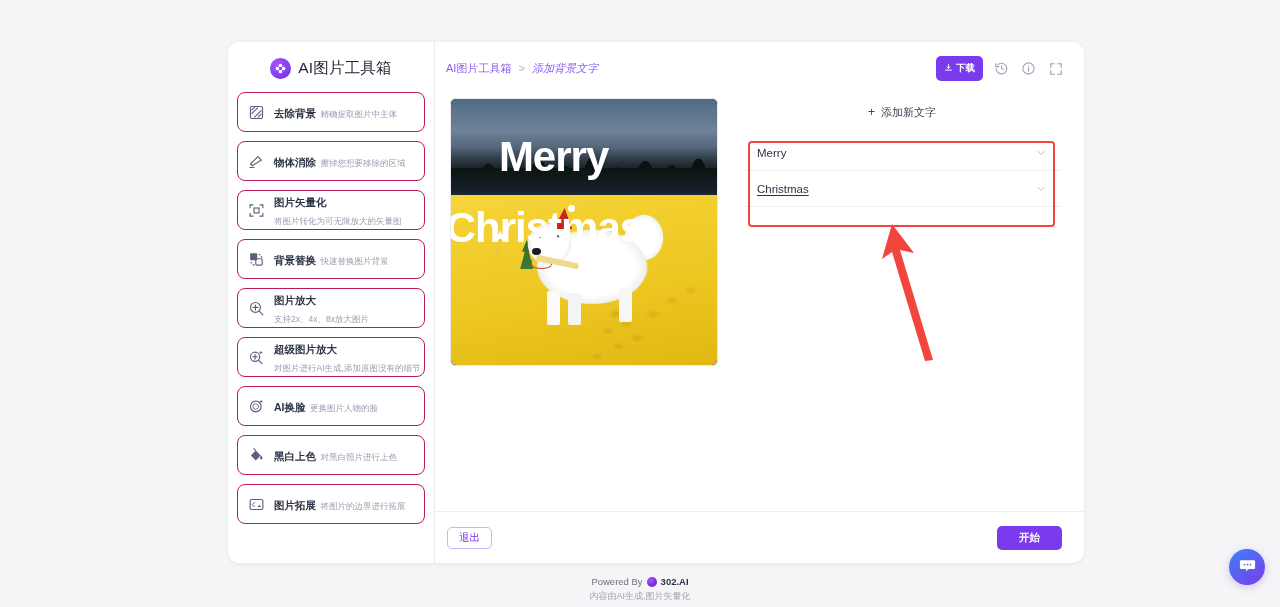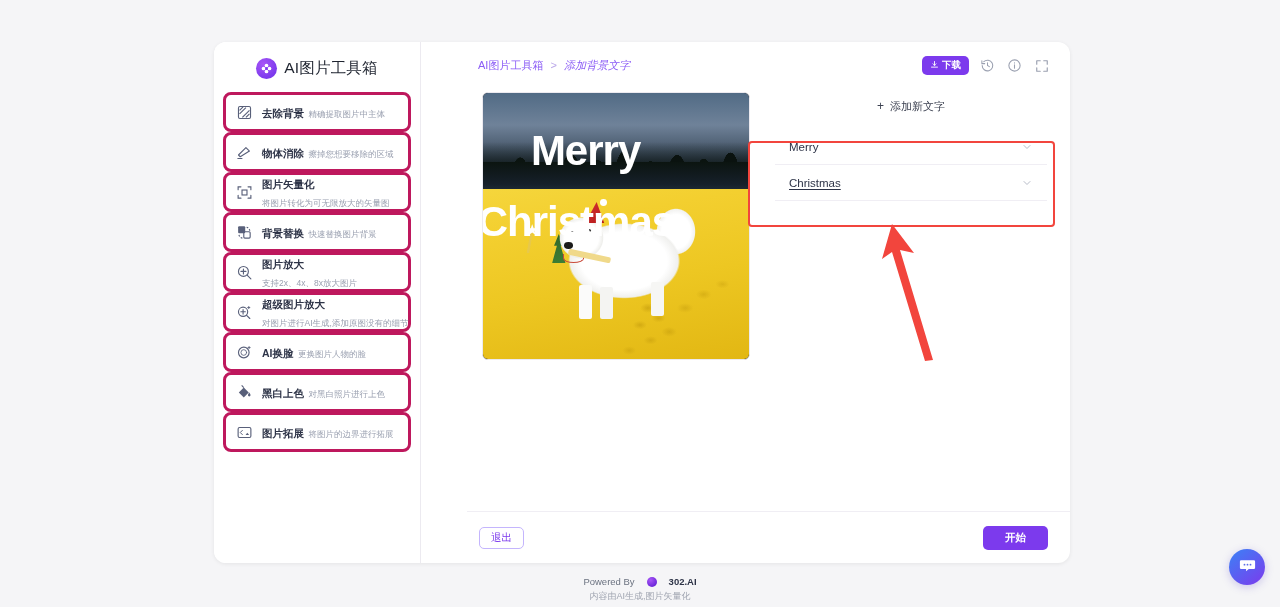--- a/index.html
+++ b/index.html
@@ -6,25 +6,25 @@
   html, body {
     width: 1280px; height: 607px;
     background: #f5f5f7;
     font-family: "Liberation Sans", "DejaVu Sans", sans-serif;
     overflow: hidden;
   }
   #app { position: relative; width: 1280px; height: 607px; }
 
   
   .card {
-    position: absolute; left: 214px; top: 42px;
+    position: absolute; left: 228px; top: 42px;
     width: 856px; height: 521px;
     background: #ffffff; border-radius: 12px;
     box-shadow: 0 1px 4px rgba(0,0,0,.07);
-    display: flex; overflow: hidden; gap: 46px;
+    display: flex; overflow: hidden;
   }
 
   
   .sidebar {
     width: 207px; flex: 0 0 207px; height: 100%;
     border-right: 1px solid #eceaf0;
     display: flex; flex-direction: column;
     position: relative; background:#fff;
   }
   .brand {
@@ -39,22 +39,22 @@
   }
   .brand-logo svg { display:block; }
   .brand-title { font-size: 15.5px; color:#1f2430; font-weight: 500; letter-spacing:.2px; }
 
   .tool-list {
     flex: 1 1 auto; overflow: hidden;
     padding: 0 9px; position: relative;
   }
   .tool-item {
     display:flex; align-items:center; gap:9px;
-    border:3px solid #be185d; border-radius: 8px;
-    background:#fff; padding: 7px 9px; margin-bottom: 0;
+    border:1px solid #be185d; border-radius: 8px;
+    background:#fff; padding: 7px 9px; margin-bottom: 9px;
     height: 40px; cursor:pointer;
   }
   .tool-ico { width:18px; flex:0 0 18px; height:18px; color:#59607a; display:flex;align-items:center;justify-content:center;}
   .tool-ico svg { display:block; }
   .tool-txt { min-width:0; }
   .tool-name { font-size:10.5px; color:#2d3347; font-weight:700; line-height:13px; white-space:nowrap; }
   .tool-desc { font-size:8.5px; color:#9aa0b0; line-height:12px; white-space:nowrap; overflow:hidden; text-overflow:ellipsis; }
 
   .upload-wrap { padding: 8px 9px 12px; background:#fff; }
   .upload-btn {
@@ -69,21 +69,21 @@
   .main-head {
     display:flex; align-items:center; justify-content:space-between;
     padding: 14px 20px 0 11px;
   }
   .crumb { font-size:11px; color:#8b5cf6; white-space:nowrap; }
   .crumb .sep { color:#b9a6e8; margin:0 4px; }
   .crumb .cur { font-style: italic; }
   .head-actions { display:flex; align-items:center; gap:10px; }
   .dl-btn {
     background:#7c3aed; color:#fff; border:none; border-radius:5px;
-    height:19px; padding:0 8px; font-size:9.5px; font-weight:700;
+    height:25px; padding:0 8px; font-size:9.5px; font-weight:700;
     display:flex; align-items:center; gap:3px; cursor:pointer; font-family:inherit;
   }
   .ico-btn {
     width:17px;height:17px;color:#9aa0b0;display:flex;align-items:center;justify-content:center;
     cursor:pointer; background:none;border:none;padding:0;
   }
 
   .workspace { flex:1 1 auto; display:flex; gap:24px; padding: 17px 22px 0 3px; min-height:0; }
   .preview-col { flex: 0 0 268px; padding-left:12px; }
   .preview-frame {
@@ -200,21 +200,21 @@
     height:24px; padding:0 22px; border-radius:5px; border:none;
     background:#7c3aed; color:#fff; font-size:10.5px; font-weight:700;
     cursor:pointer; font-family:inherit;
   }
 
   
   .page-foot {
     position:absolute; left:0; right:0; top:576px;
     text-align:center;
   }
-  .pf-line1 { font-size:9.5px; color:#6b7280; display:flex; align-items:center; justify-content:center; gap:12px; }
+  .pf-line1 { font-size:9.5px; color:#6b7280; display:flex; align-items:center; justify-content:center; gap:4px; }
   .pf-logo { width:10px; height:10px; border-radius:50%;
     background: radial-gradient(circle at 35% 30%, #a855f7, #6d28d9 72%); display:inline-block;}
   .pf-brand { color:#2d3347; font-weight:700; }
   .pf-line2 { font-size:9px; color:#a0a5b1; margin-top:3px; }
 
   
   .chat-fab {
     position:absolute; left:1229px; top:549px; width:36px; height:36px;
     border-radius:50%; background:linear-gradient(140deg,#3b82f6,#7c3aed);
     display:flex; align-items:center; justify-content:center;

